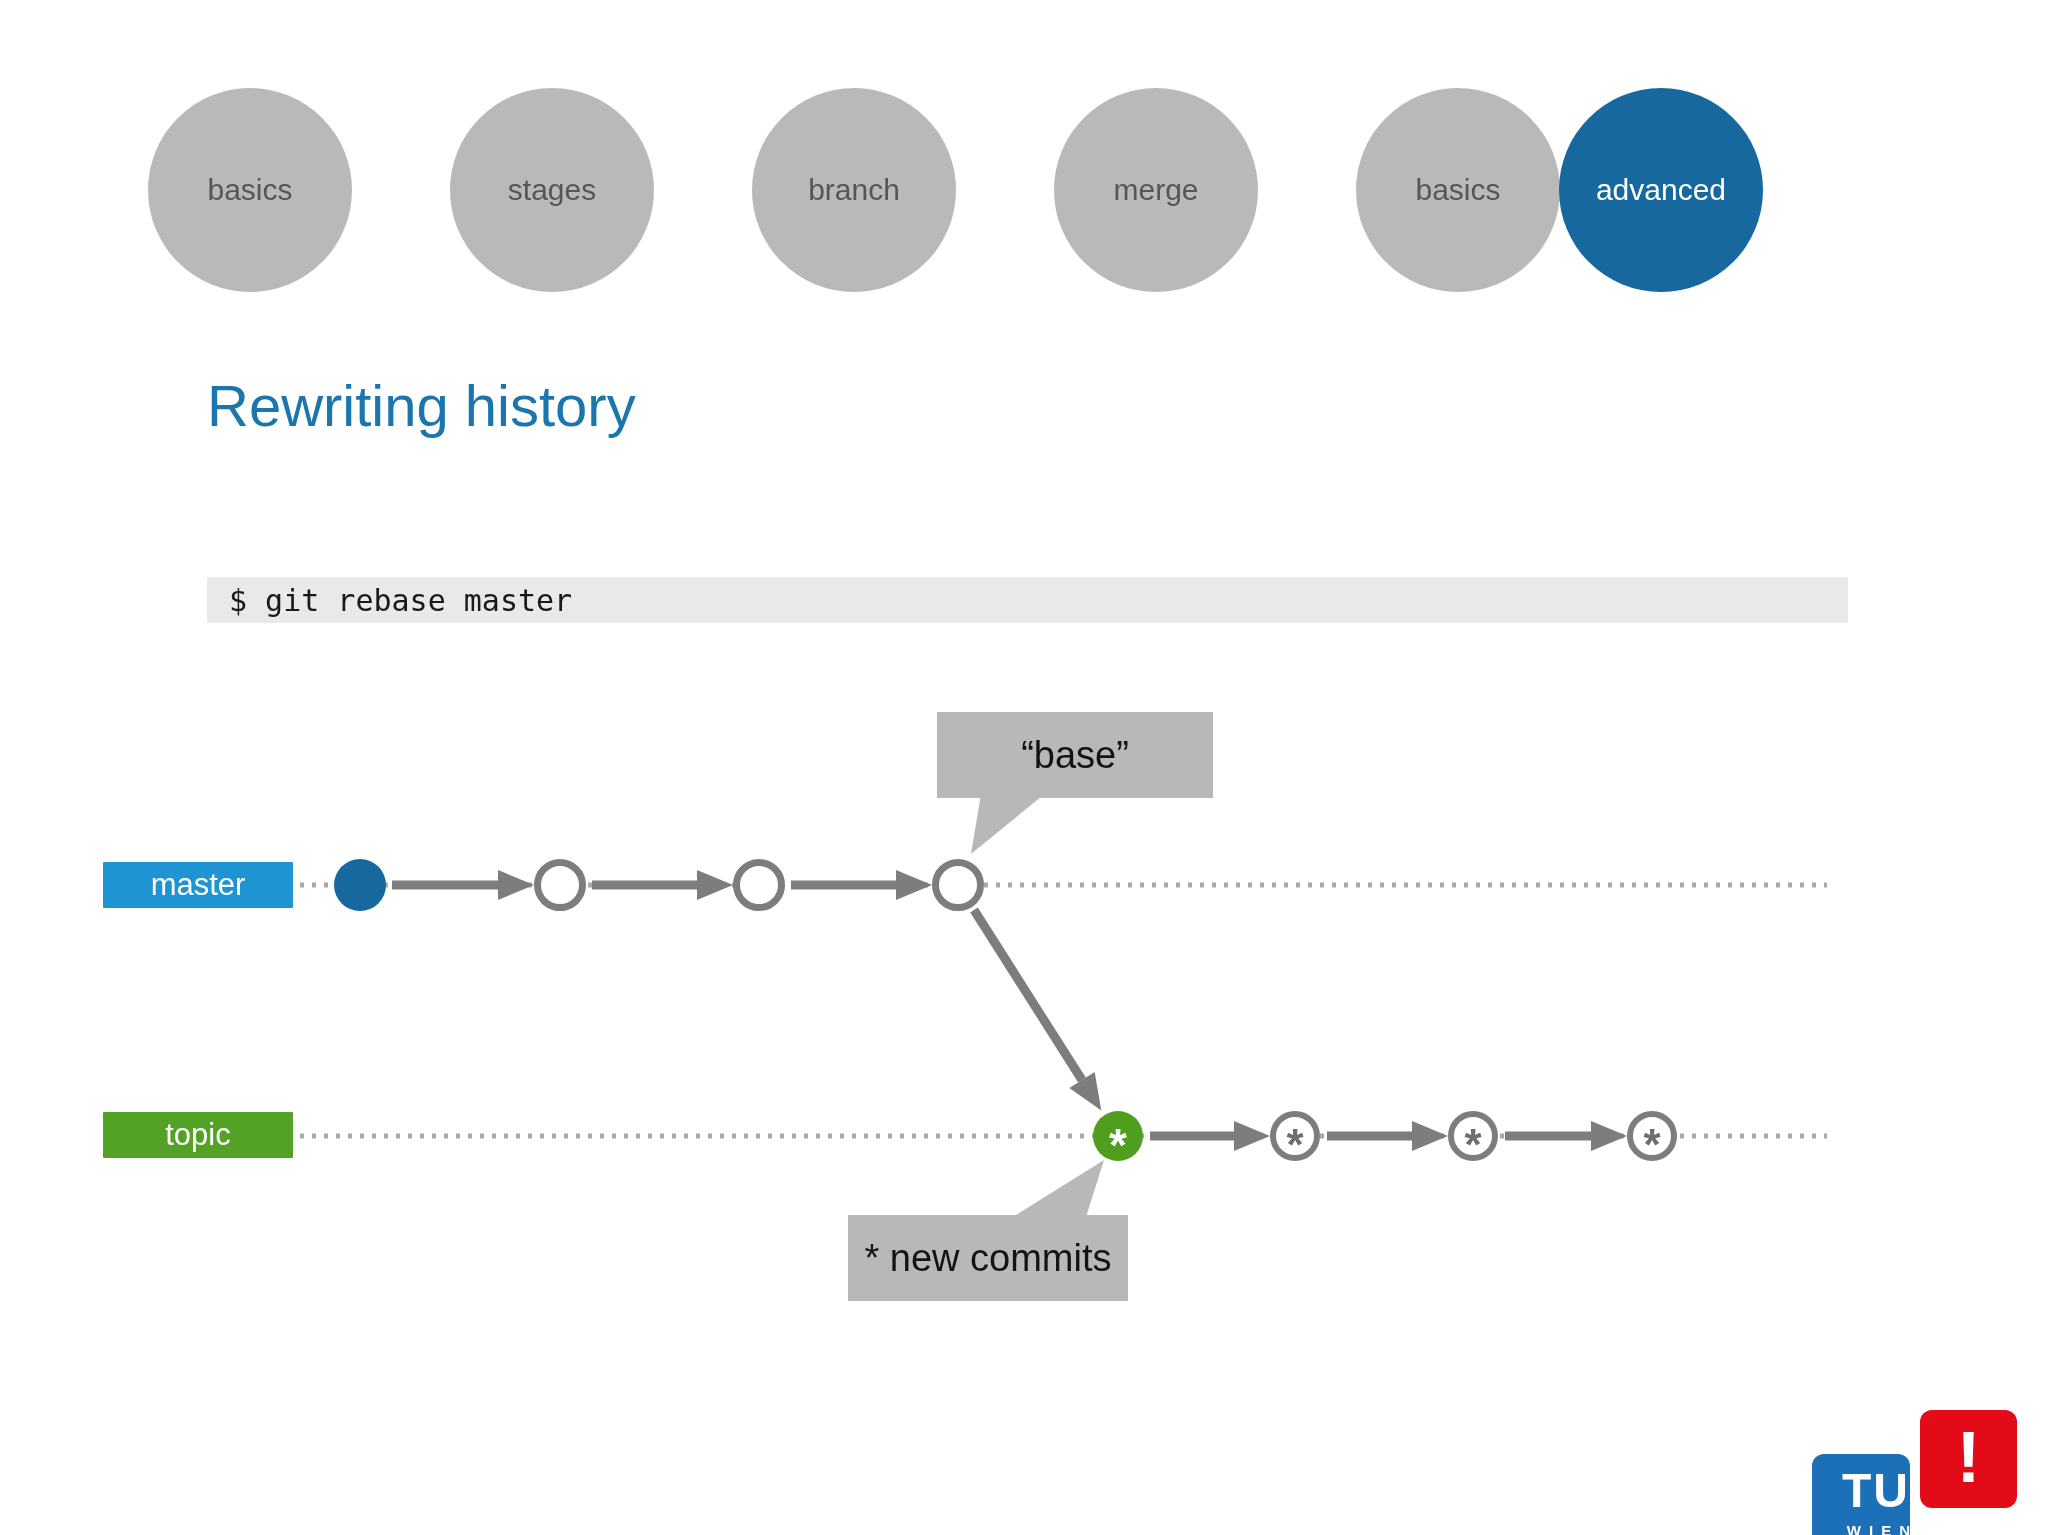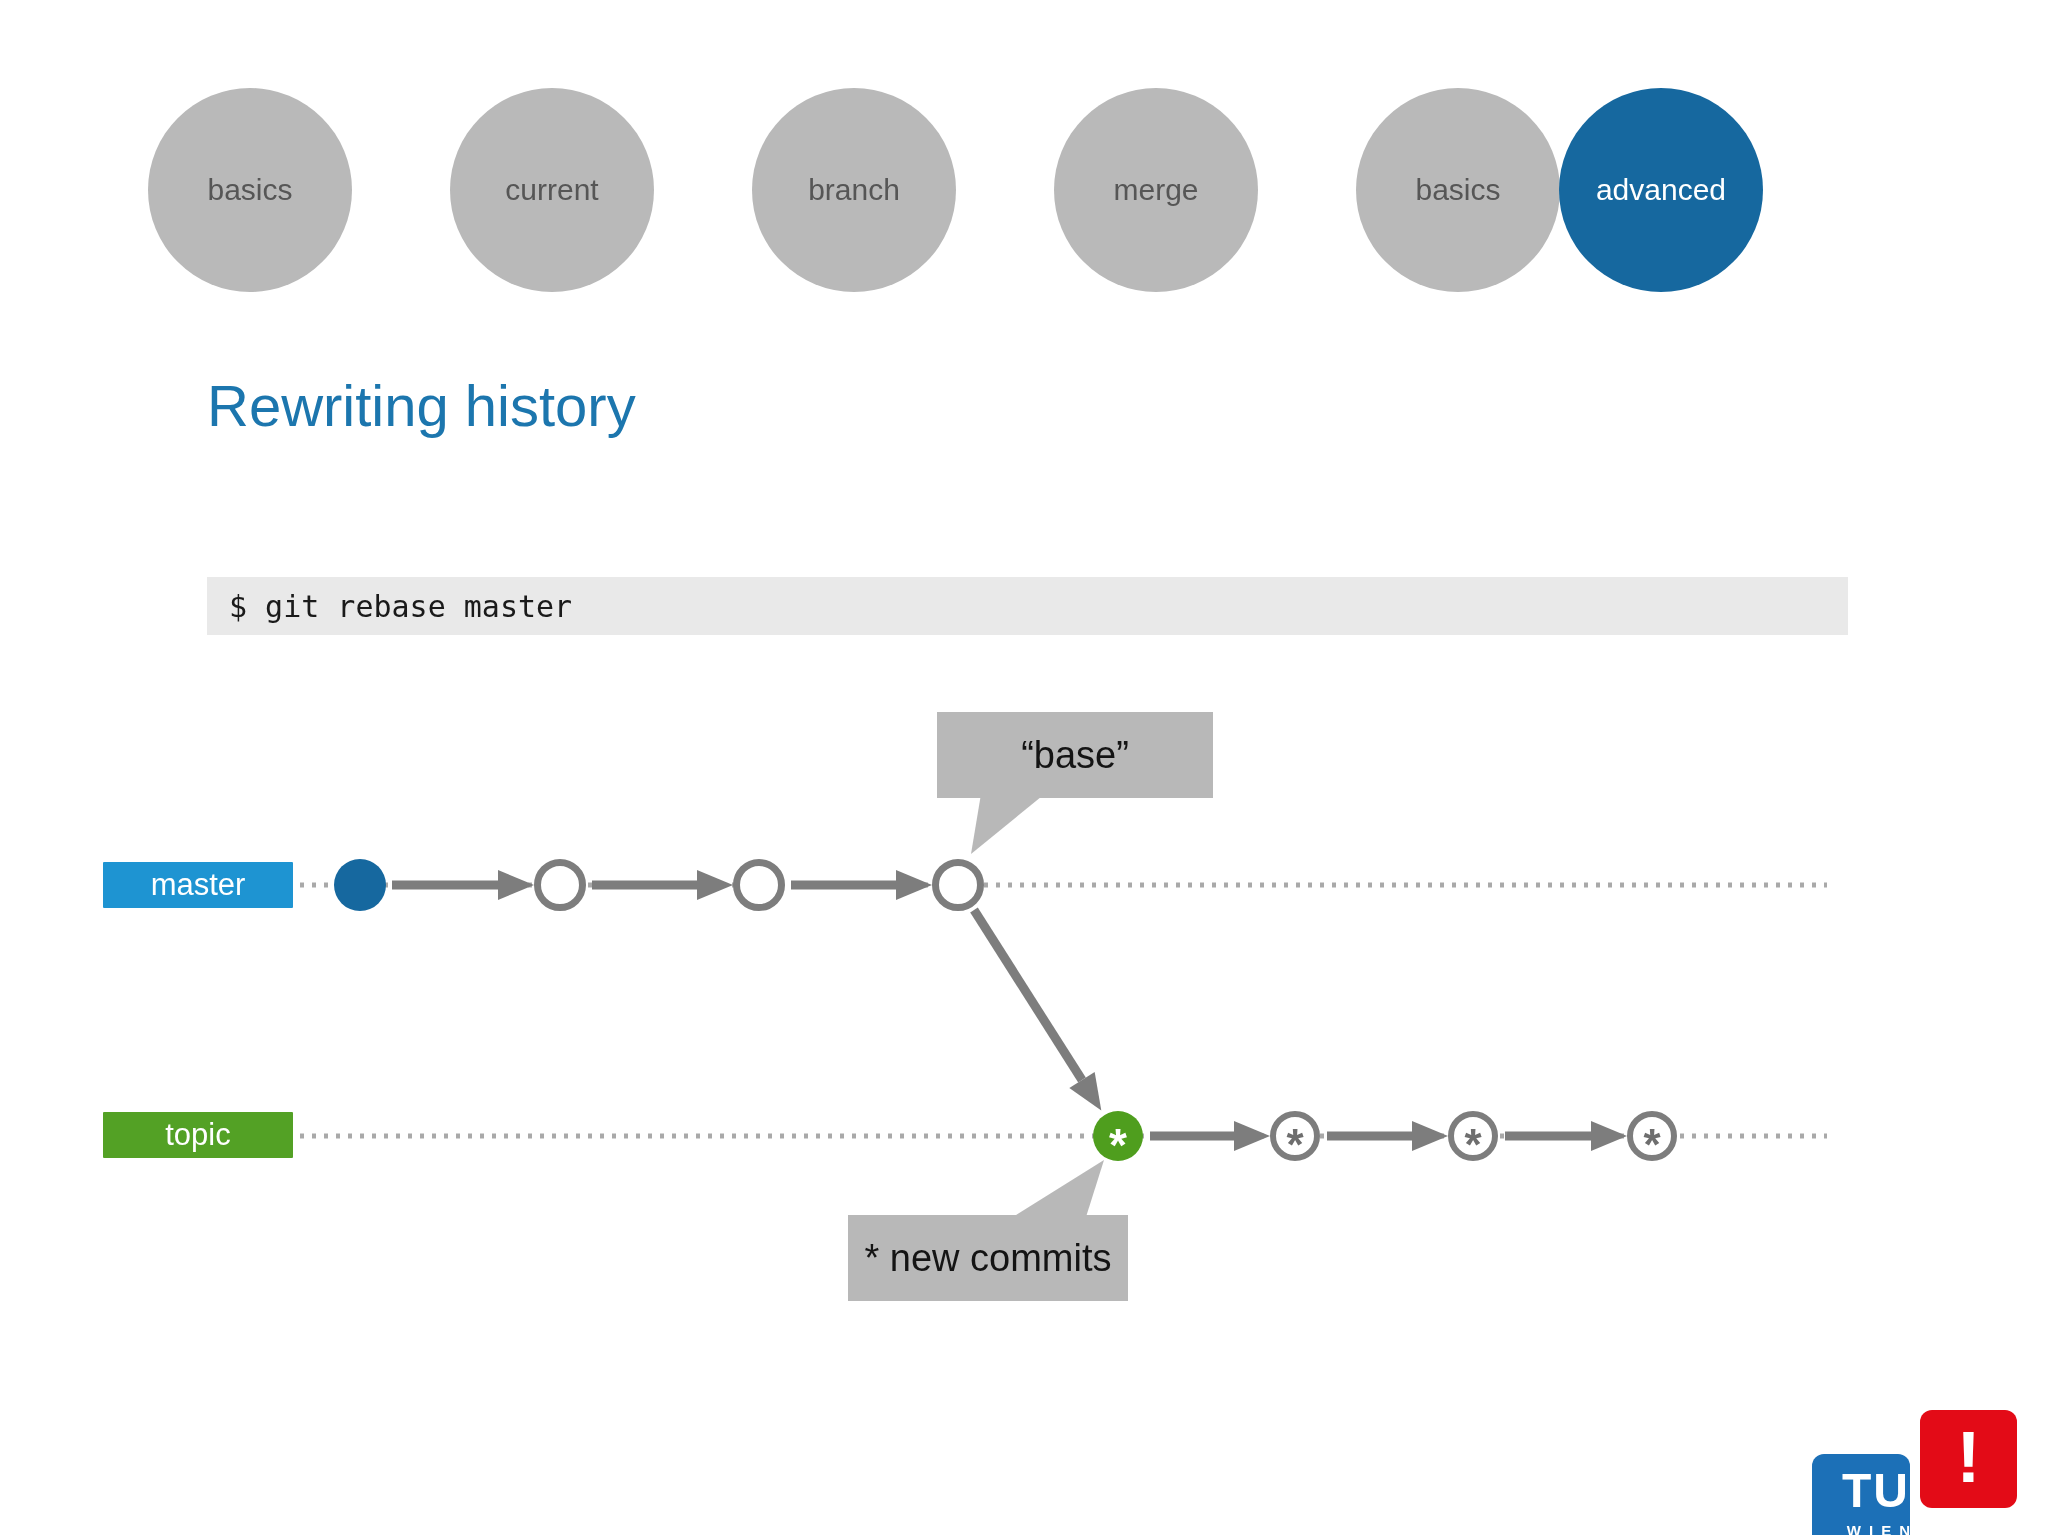--- a/index.html
+++ b/index.html
@@ -18,21 +18,21 @@
   
   .title{
     position:absolute;left:207px;top:372px;margin:0;
     font-size:58px;font-weight:300;color:#1c76ae;letter-spacing:0;
   }
   .subtitle{
     position:absolute;left:209px;top:512px;margin:0;
     font-size:31px;color:#141414;
   }
   .codebar{
-    position:absolute;left:207px;top:577px;width:1641px;height:58px;
+    position:absolute;left:207px;top:577px;width:1641px;height:46px;
     background:#e9e9e9;display:flex;align-items:center;
   }
   .codebar span{
     font-family:"DejaVu Sans Mono", monospace;font-size:30px;color:#1a1a1a;
     padding-left:22px;white-space:pre;
   }
   
   .diagram-svg{position:absolute;left:0;top:0;width:2048px;height:1535px;}
   .branch-label{
     position:absolute;left:103px;width:190px;height:46px;border-radius:1px;
@@ -74,21 +74,21 @@
 </style>
 </head>
 <body>
 
 <div class="slide">
 
   <div class="nav-circle" style="left:148px">
       <span>basics</span>
     </div>
   <div class="nav-circle" style="left:450px">
-      <span>current</span>
+      <span>stages</span>
     </div>
   <div class="nav-circle" style="left:752px">
       <span>branch</span>
     </div>
   <div class="nav-circle" style="left:1054px">
       <span>merge</span>
     </div>
   <div class="nav-circle" style="left:1356px">
       <span>basics</span>
     </div>

